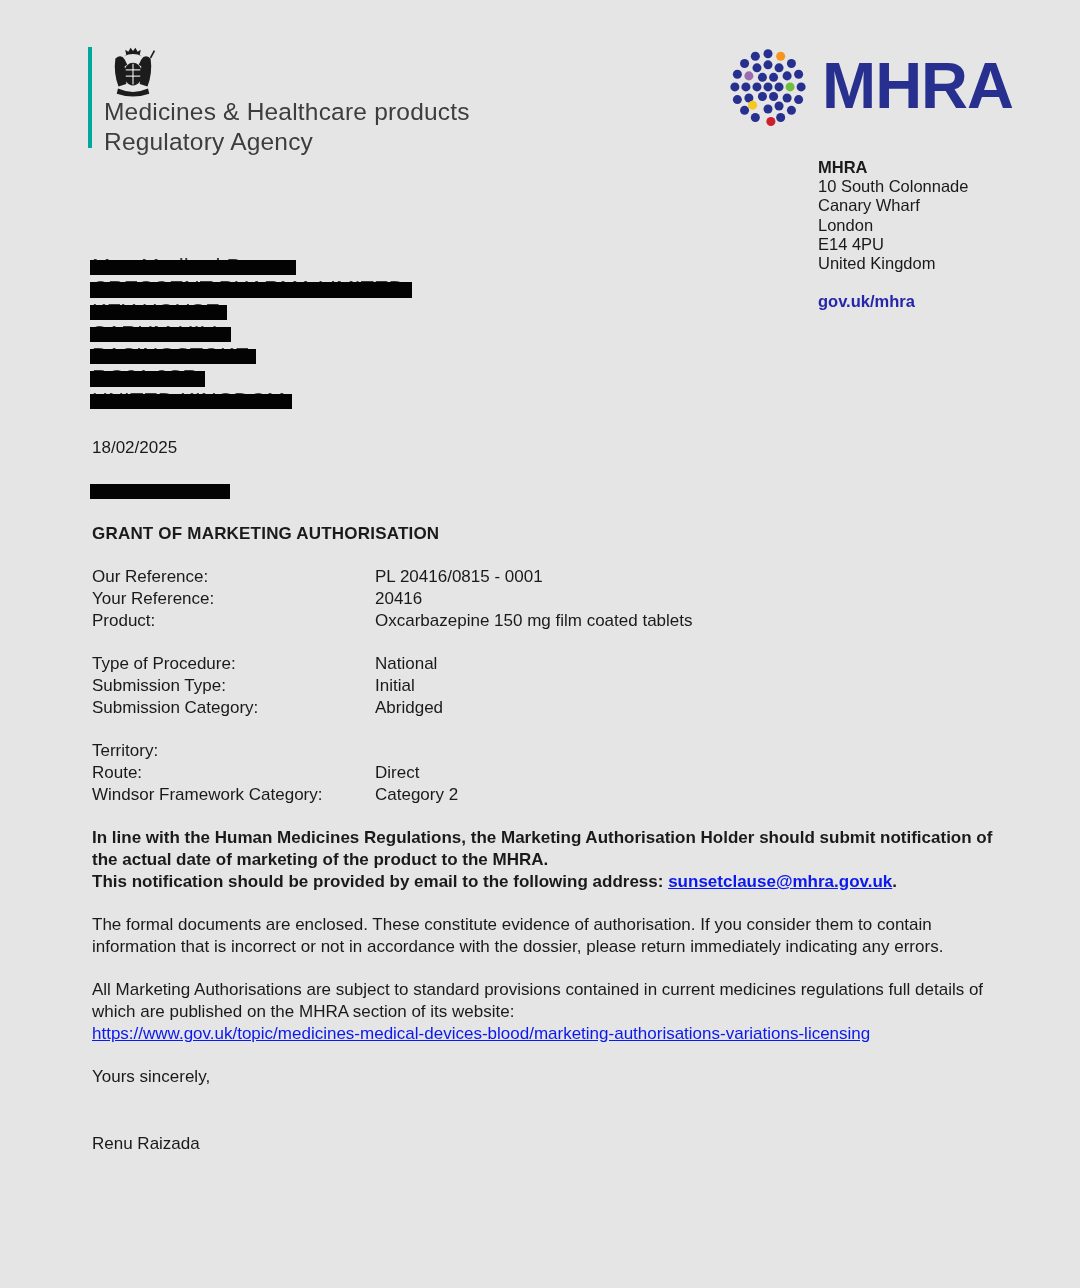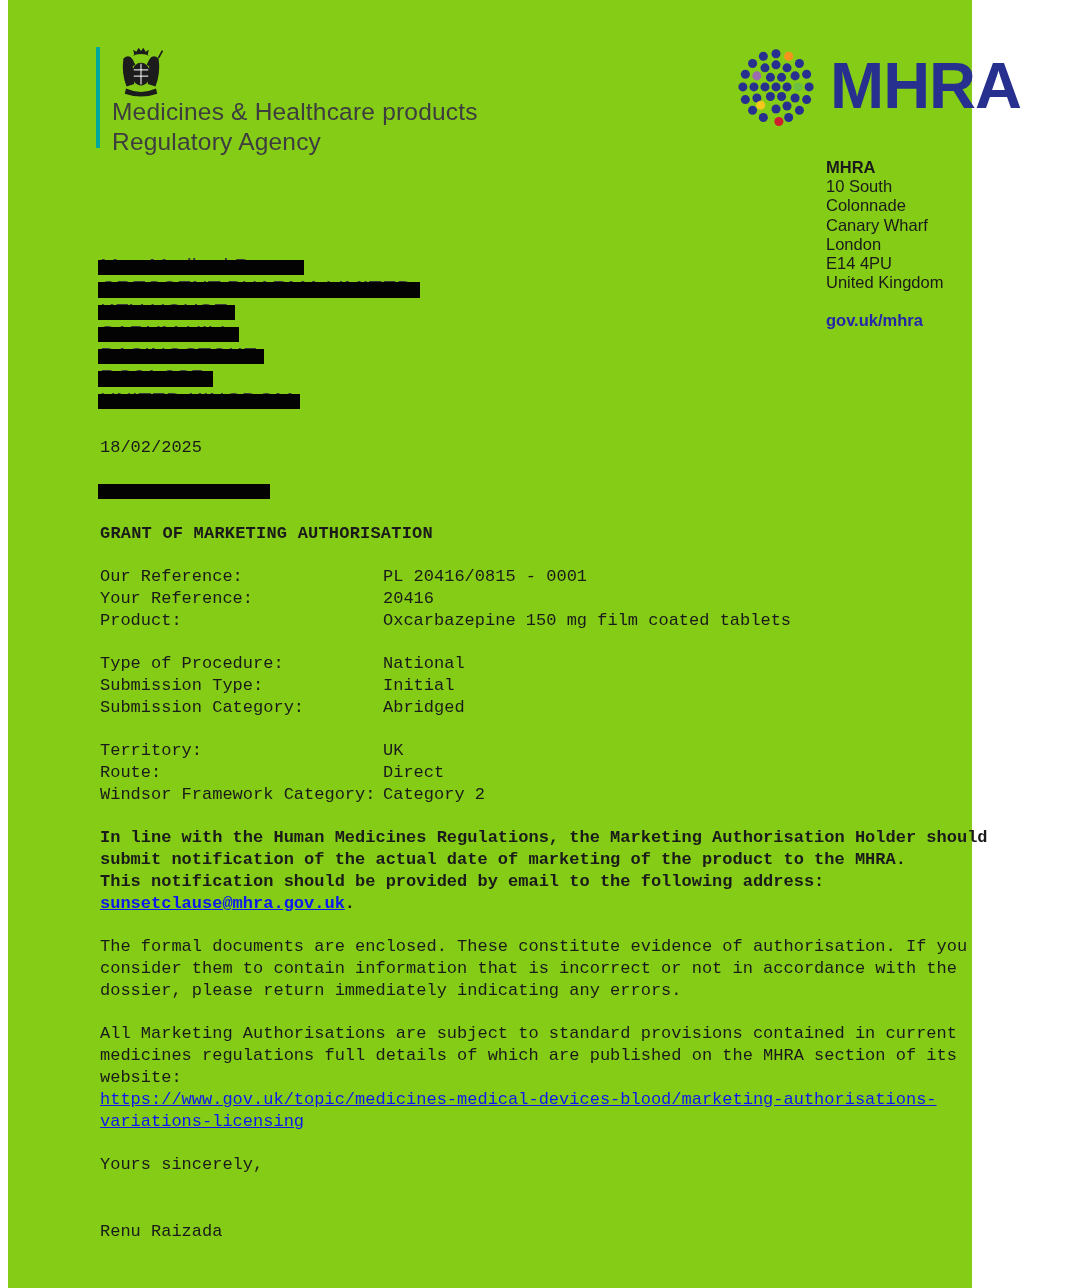--- a/index.html
+++ b/index.html
@@ -4,21 +4,21 @@
 <style>
   * { margin:0; padding:0; box-sizing:border-box; }
   html,body { background:#ffffff; }
   body {
     width:1080px; height:1288px;
     font-family:"Liberation Sans","DejaVu Sans",sans-serif;
     color:#1a1a1a;
     position:relative;
     overflow:hidden;
   }
-  .page { position:relative; width:964px; height:1288px; background:#84cc16;margin-left:8px; }
+  .page { position:relative; width:1080px; height:1288px; background:#e5e5e5; }
 
   
   .govt-logo { position:absolute; left:88px; top:45px; }
   .teal-bar { position:absolute; left:0; top:2px; width:4px; height:101px; background:#00a79d; }
   .crest { margin-left:16px; width:58px; height:56px; display:block; }
   .agency-name { margin-left:16px; margin-top:-4px; font-size:24.5px; line-height:30px; color:#3d3d3f; letter-spacing:0.2px; }
 
   
   .mhra-logo { position:absolute; left:720px; top:36px; display:flex; align-items:center; }
   .dots { width:96px; height:98px; display:block; }
@@ -28,21 +28,21 @@
   .mhra-address { position:absolute; left:818px; top:158px; font-size:16.5px; line-height:19.2px; color:#1a1a1a; }
   .mhra-address .addr-name { font-weight:bold; }
   .govuk-link { display:inline-block; margin-top:19px; font-weight:bold; color:#2526a9; text-decoration:none;text-align:center; }
 
   
   .recipient { position:absolute; left:92px; top:256px; font-size:22px; line-height:22.3px; }
   .redacted { position:relative; display:inline-block; color:#3a3a3a; white-space:nowrap; }
   .redacted::after { content:""; position:absolute; left:-2px; right:-7px; top:4px; bottom:3px; background:#030303; }
 
   
-  .letter-body { position:absolute; left:92px; top:437px; width:902px; font-size:17px; line-height:22px;font-family:Liberation Mono, monospace; }
+  .letter-body { position:absolute; left:92px; top:437px; width:902px; font-size:17px; line-height:22px; }
   .block { margin-bottom:21px; }
   .heading { font-weight:bold; letter-spacing:0.2px; }
   .ref-group { margin-bottom:21px; }
   .ref-row { display:flex;align-items:flex-end; }
   .ref-label { width:283px; flex:0 0 283px; }
   .ref-value { flex:1; }
   p { margin:0 0 21px 0; }
   .bold-para { font-weight:bold; }
   a.body-link { color:#0b18ee; text-decoration:underline; cursor:pointer; }
   .signatory { margin-top:45px; }
@@ -174,21 +174,20 @@
       </div>
       <div class="ref-row">
         <div class="ref-label">Submission Category:</div>
         <div class="ref-value">Abridged</div>
       </div>
     </div>
 
     <div class="ref-group">
       <div class="ref-row">
         <div class="ref-label">Territory:</div>
-        <div class="ref-value">UK</div>
       </div>
       <div class="ref-row">
         <div class="ref-label">Route:</div>
         <div class="ref-value">Direct</div>
       </div>
       <div class="ref-row">
         <div class="ref-label">Windsor Framework Category:</div>
         <div class="ref-value">Category 2</div>
       </div>
     </div>

